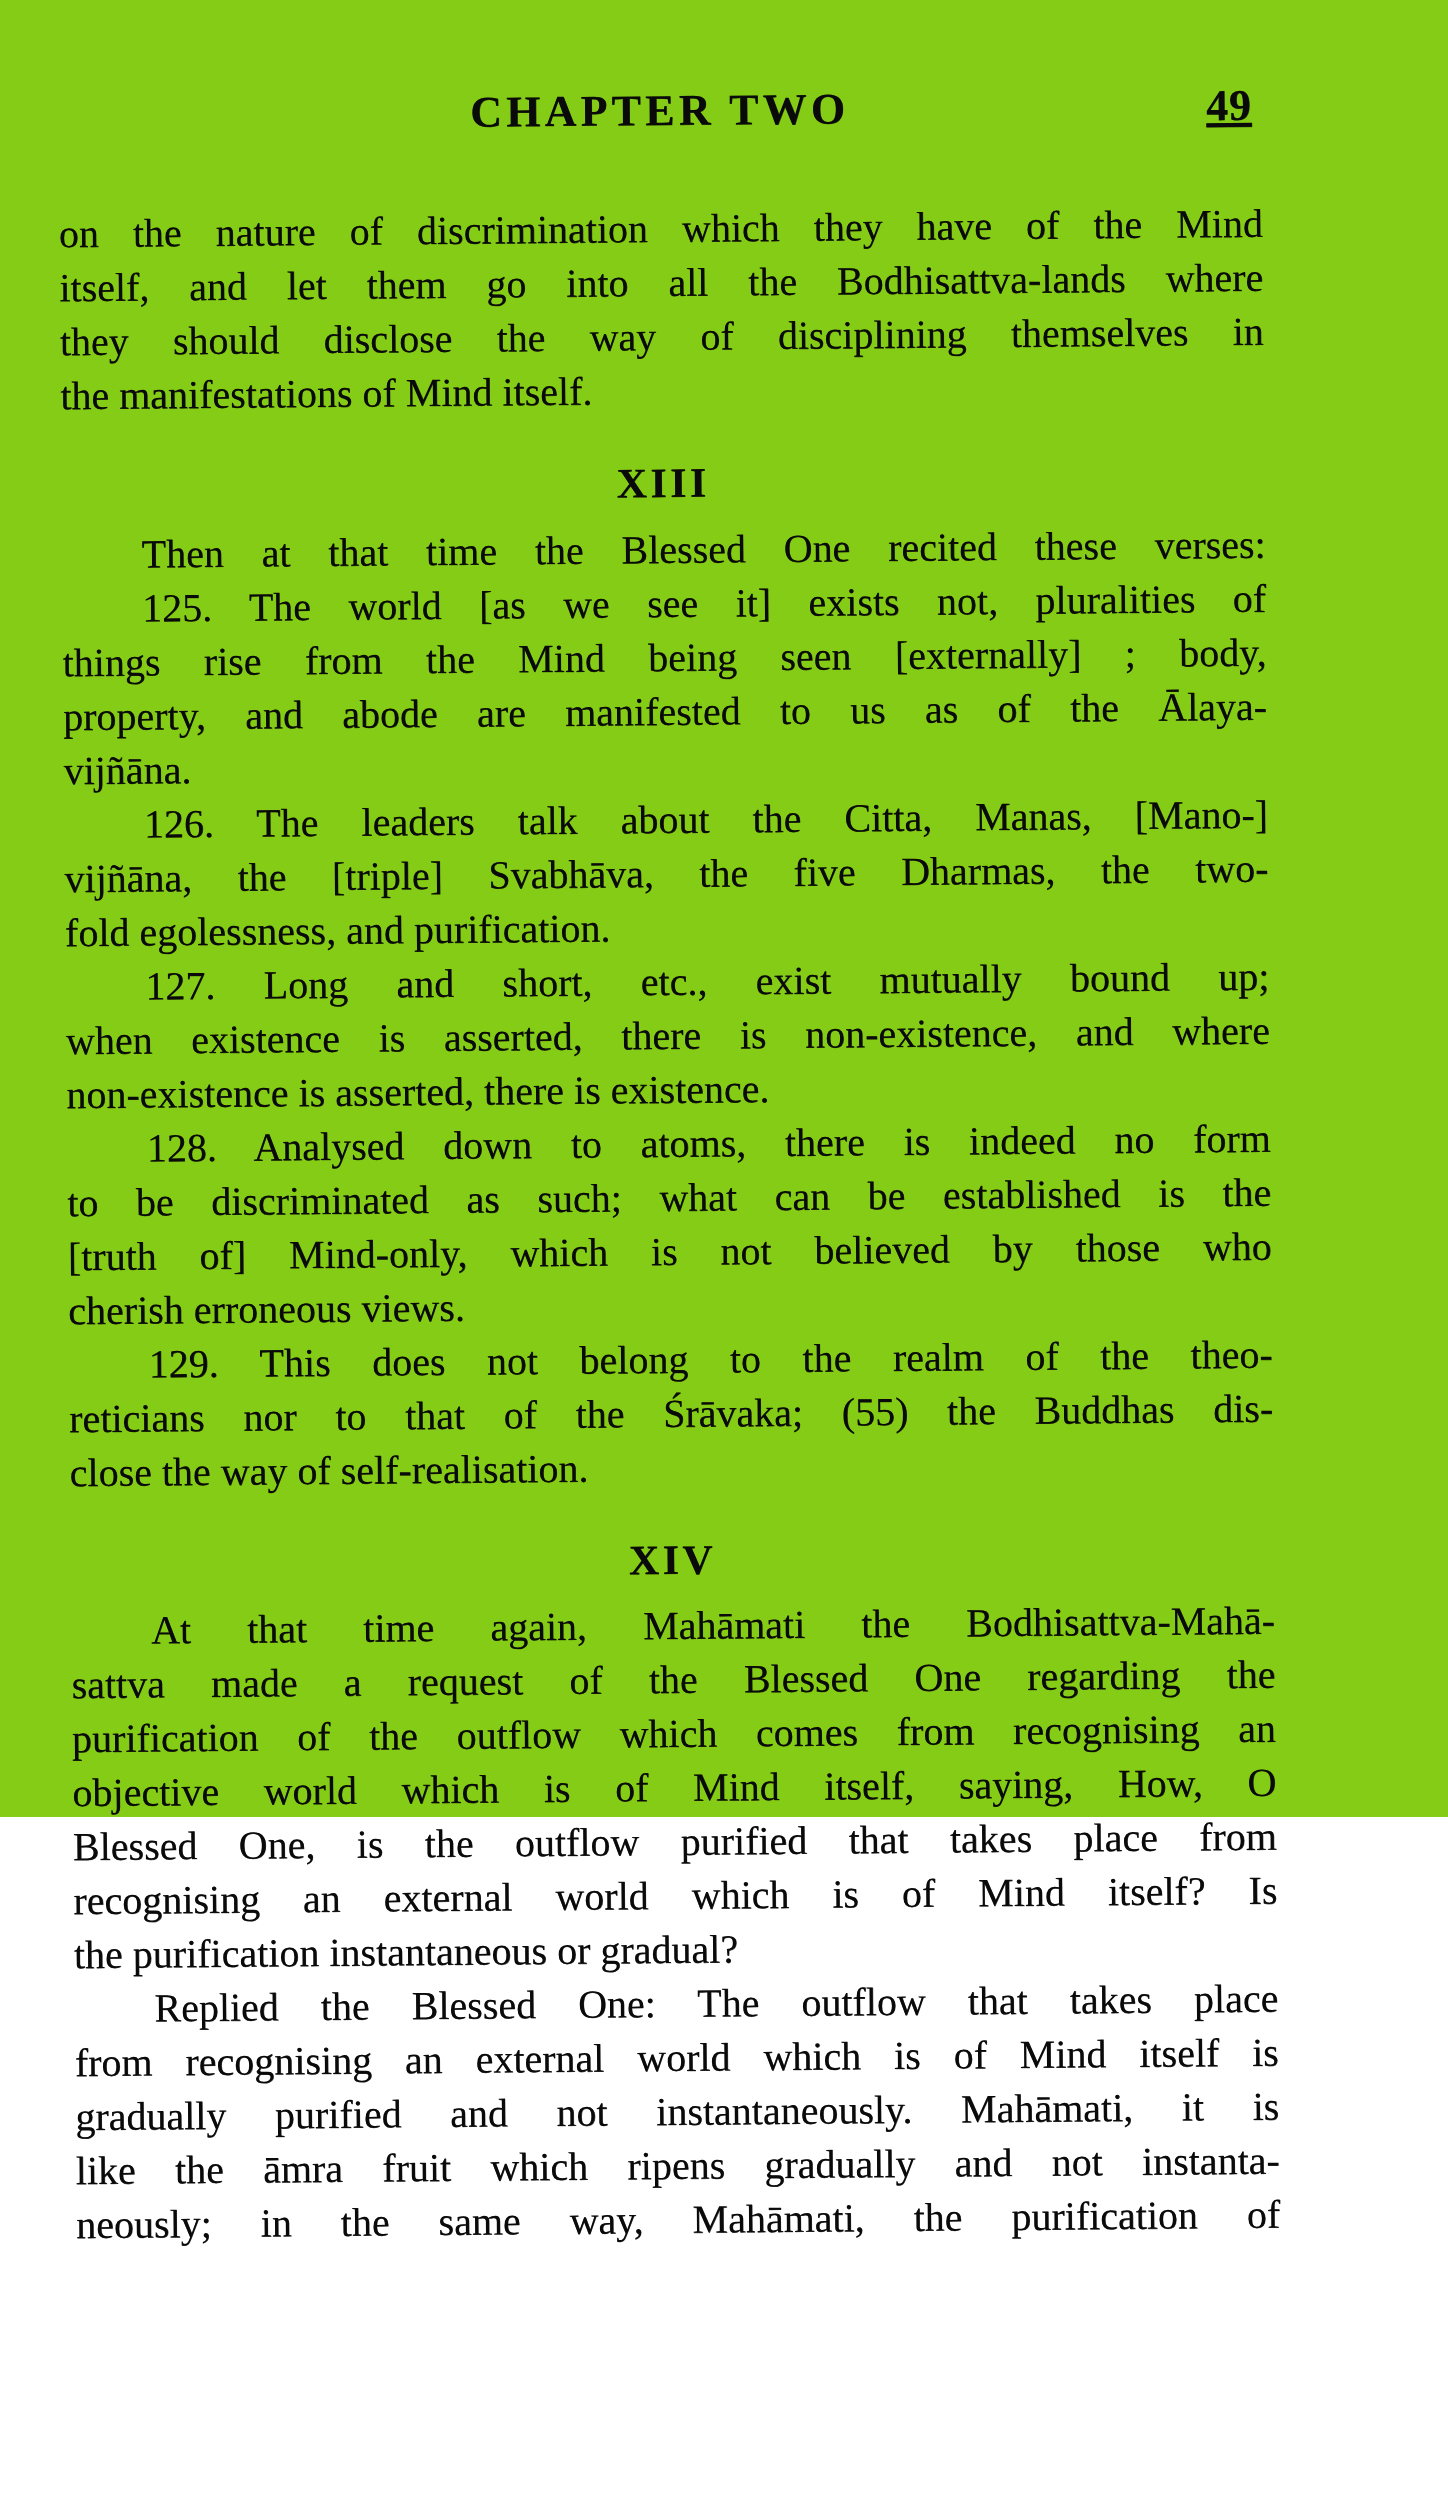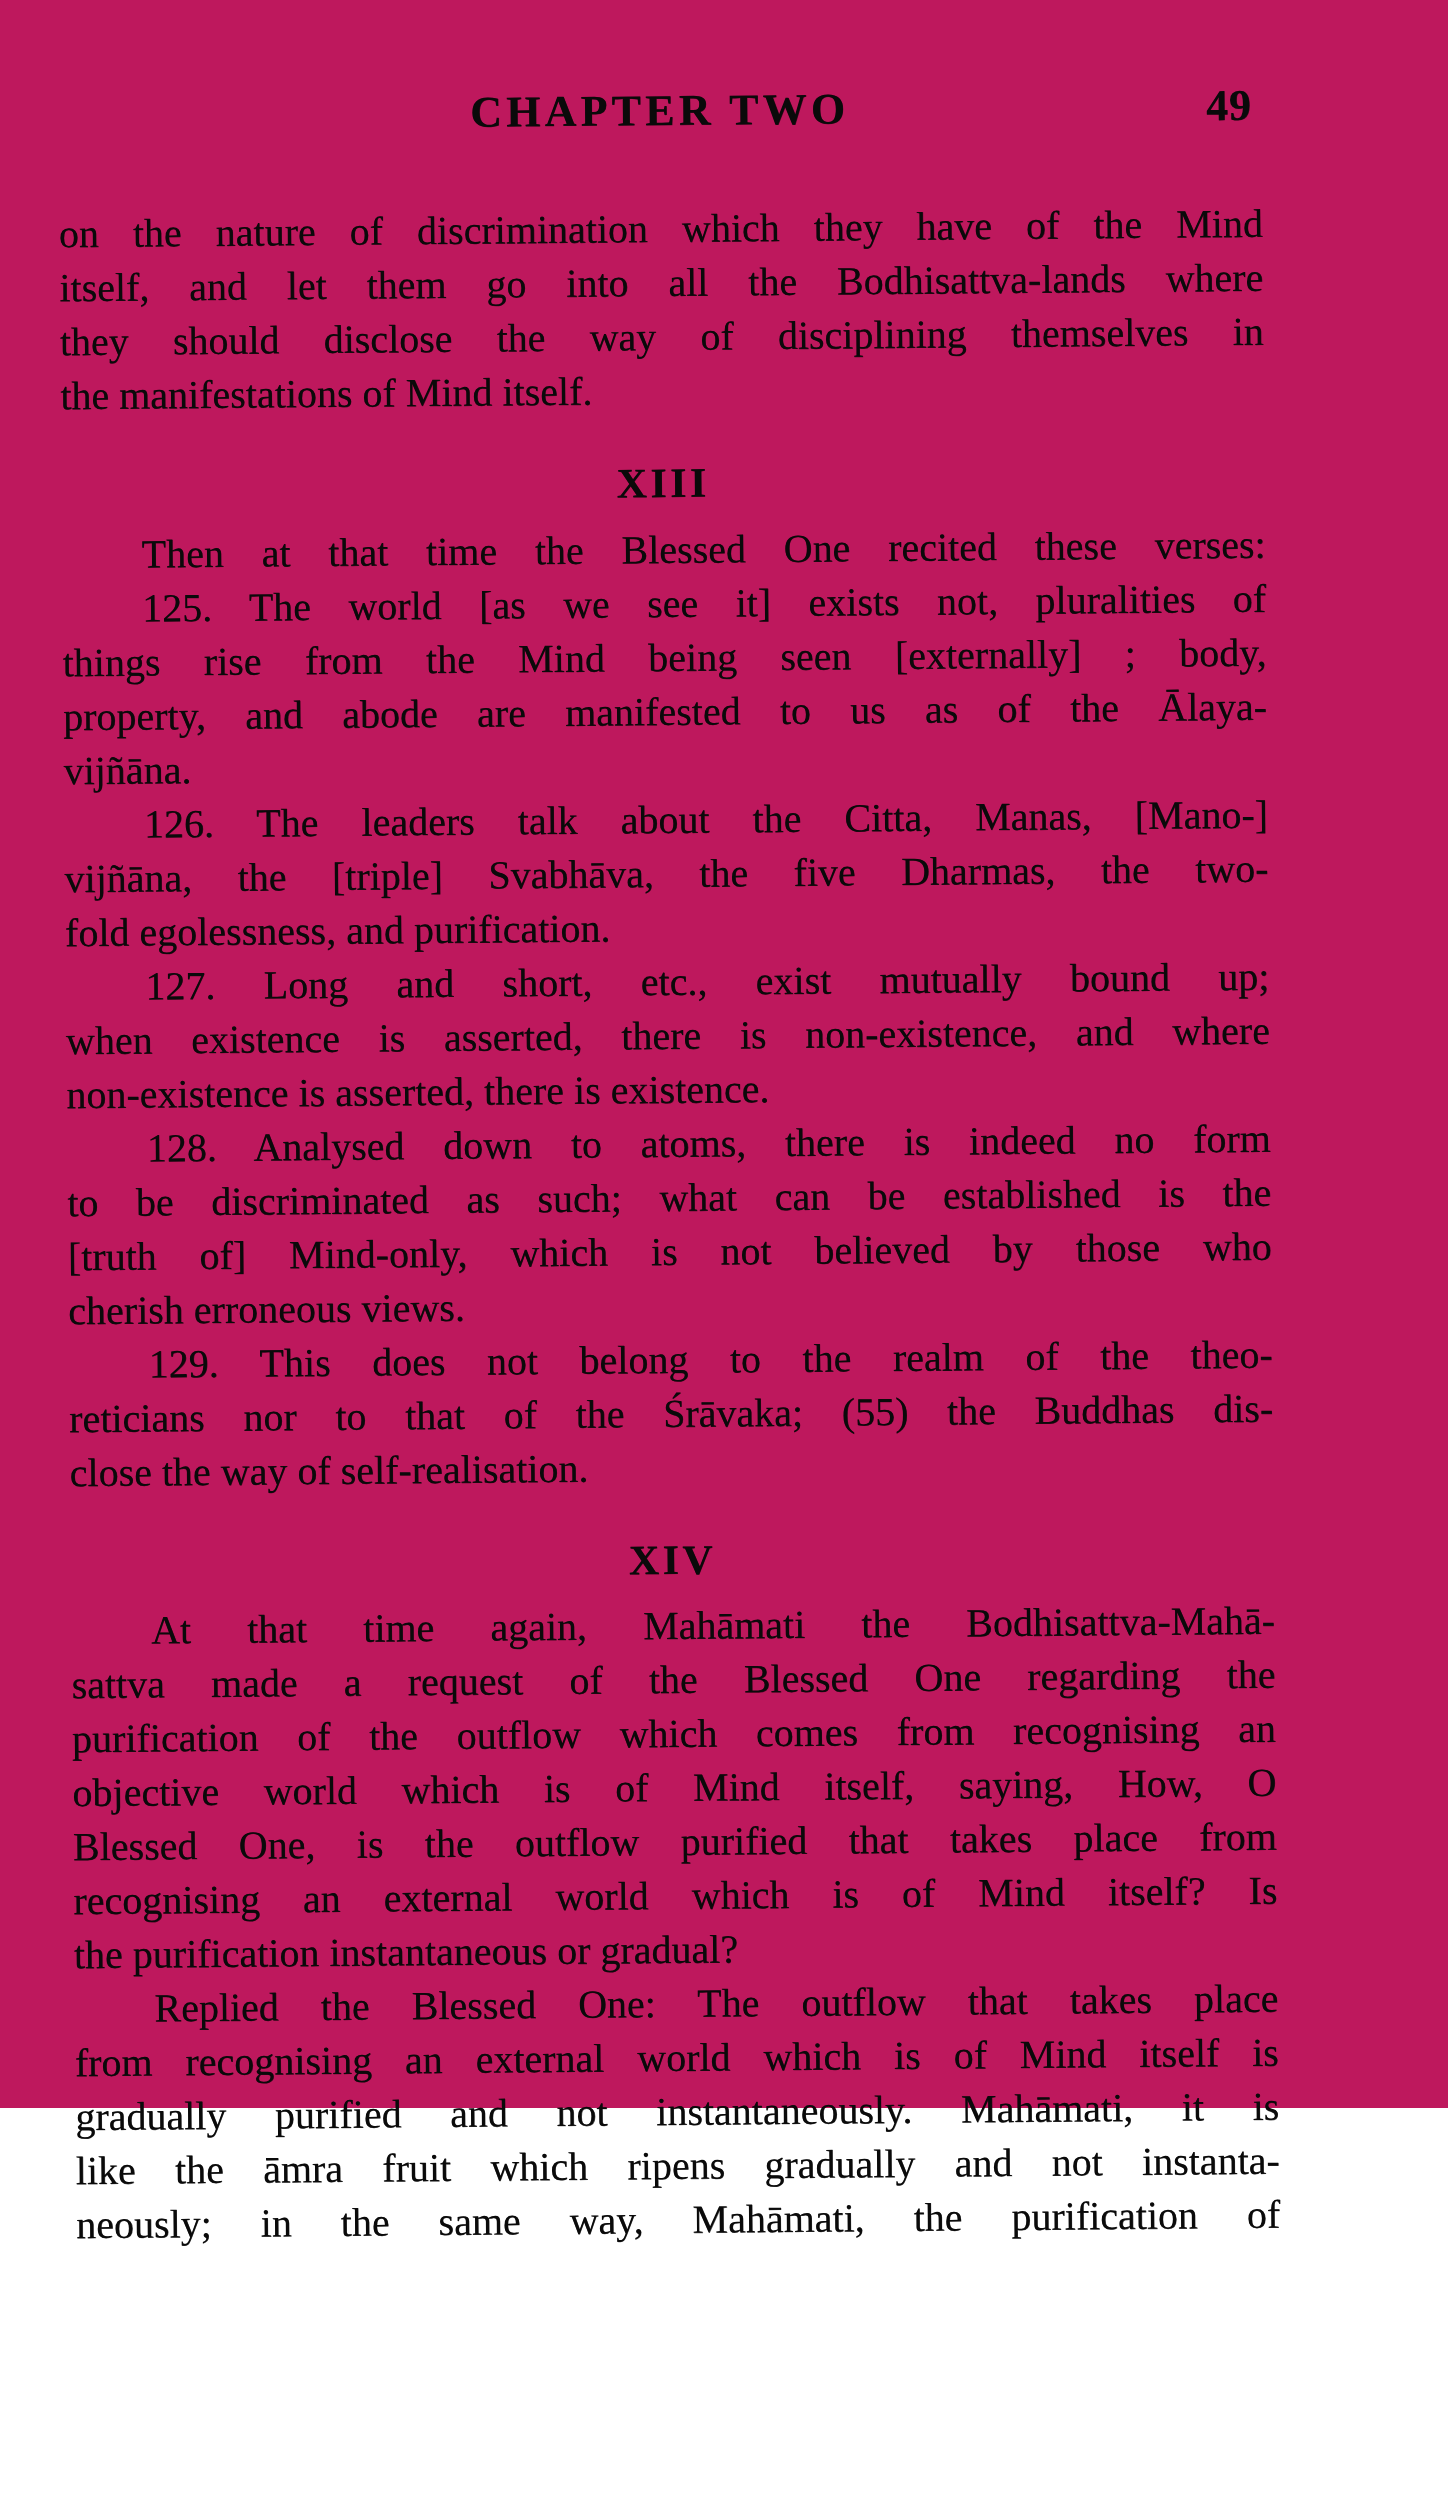--- a/index.html
+++ b/index.html
@@ -6,22 +6,22 @@
     margin: 0;
     padding: 0;
     background: #ffffff;
     width: 1449px;
     height: 2512px;
     overflow: hidden;
   }
   .page {
     position: relative;
     width: 1449px;
-    height: 2108px;
-    background: #be185d;
+    height: 1817px;
+    background: #84cc16;
     color: #0a0a0a;
     font-family: "Liberation Serif", "DejaVu Serif", serif;
   }
   .content {
     position: absolute;
     left: 67px;
     top: 84px;
     width: 1204px;
     transform: rotate(-0.5deg);
     transform-origin: 50% 50%;
@@ -39,20 +39,21 @@
     text-align: center;
     letter-spacing: 4.2px;
     font-weight: 600;
   }
   .folio {
     position: absolute;
     right: 10px;
     top: 0;
     font-weight: 700;
     letter-spacing: 0.8px;
+    text-decoration: underline;
   }
   
   .para { margin: 0; }
   .para.mt-first { margin-top: 64px; }
   .line {
     font-size: 40px;
     line-height: 54px;
     height: 54px;
     text-align: justify;
     text-justify: inter-word;

